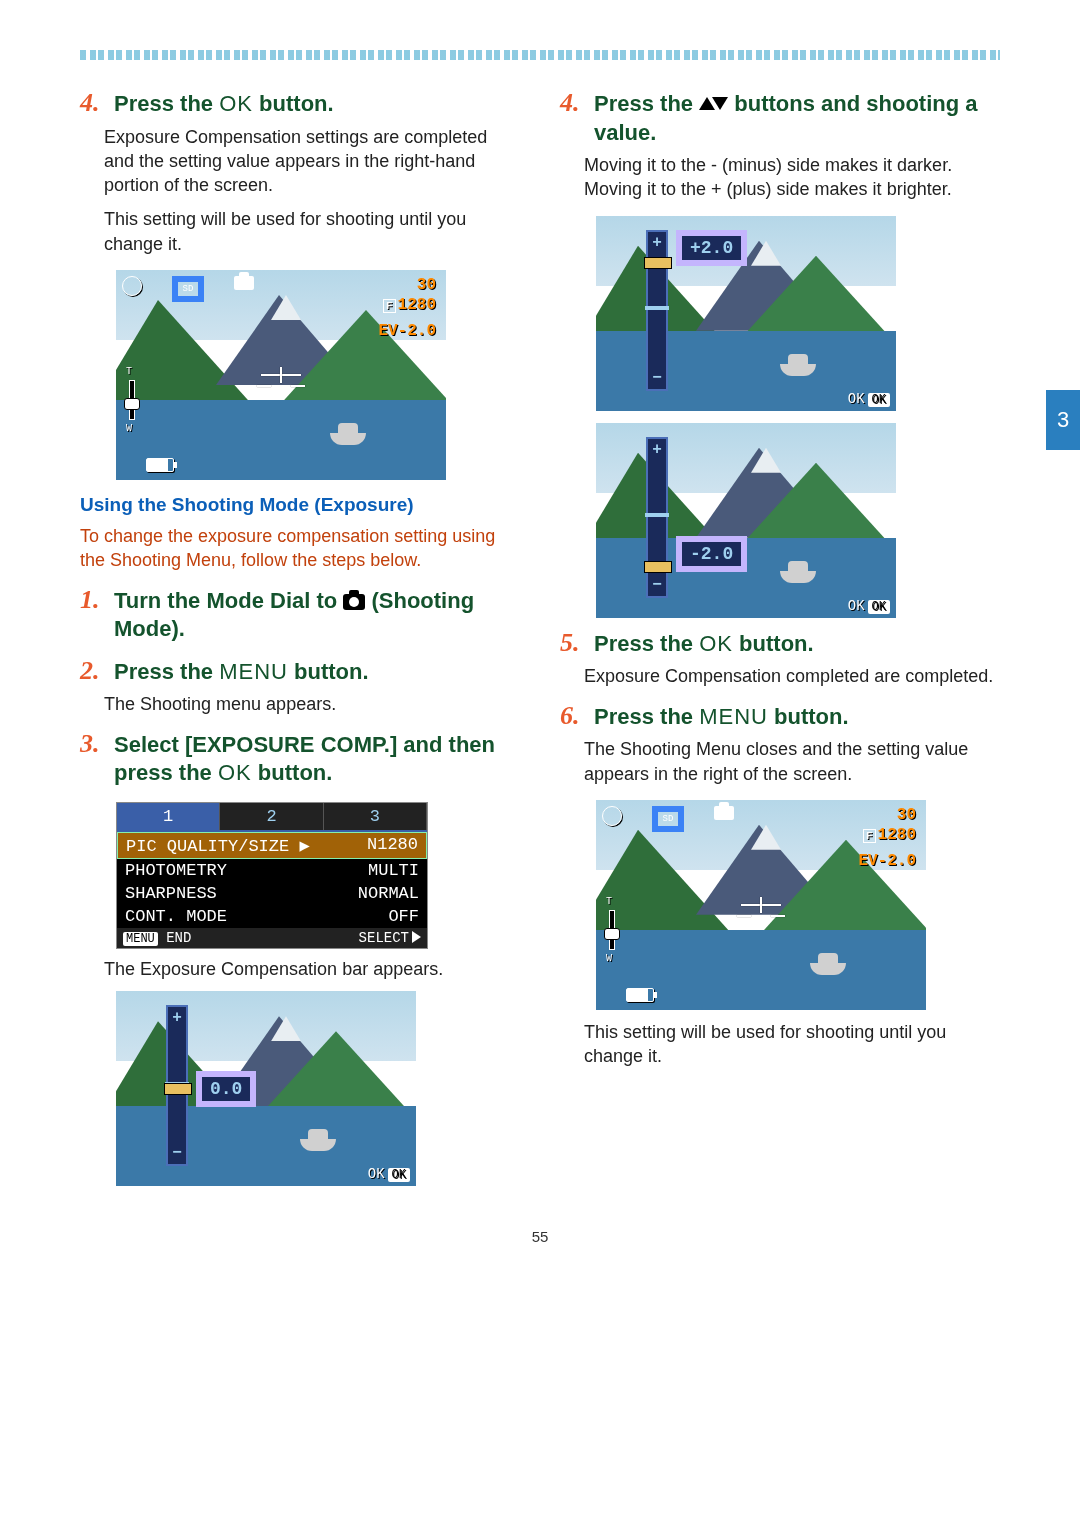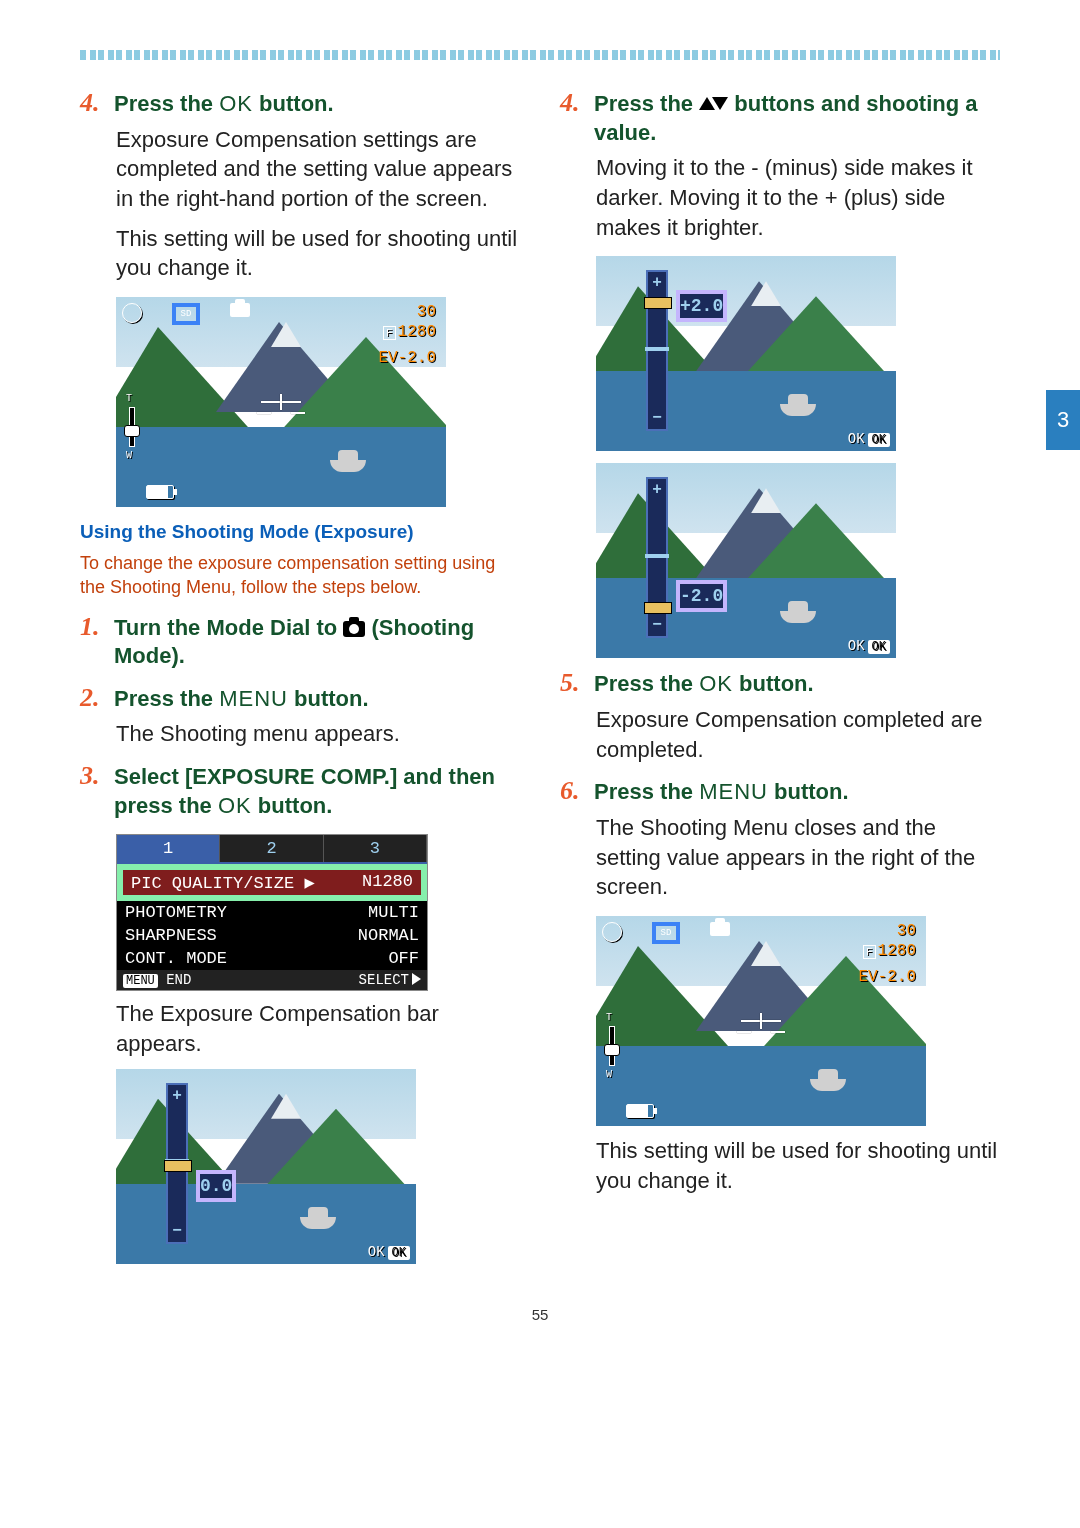--- a/index.html
+++ b/index.html
@@ -55,24 +55,24 @@
     font-weight: bold;
     font-size: 22px;
     color: #14532d;
     line-height: 1.3;
   }
   .step-title .thin {
     font-weight: normal;
     letter-spacing: 1px;
   }
   .step-body {
-    font-size: 22px;
+    font-size: 18px;
     line-height: 1.35;
     color: #222;
-    margin-left: 36px;
+    margin-left: 24px;
   }
   .step-body p { margin: 0 0 10px 0; }
   .subhead {
     color: #0b5fb8;
     font-weight: bold;
     font-size: 19px;
     margin: 14px 0 8px 0;
   }
   .subtext {
     font-size: 18px;
@@ -184,21 +184,21 @@
   }
   .boat::before {
     content:""; position: absolute; top:-10px; left:8px; width:20px; height:10px;
     background:#d0d0d0; border-radius:4px 4px 0 0;
   }
   .overlay-text {
     position: absolute;
     color: #ff8a00;
     font-size: 16px;
     text-shadow: 1px 1px 0 #000;
-    font-weight: normal;
+    font-weight: bold;
   }
   .overlay-white {
     position: absolute;
     color: #fff;
     font-size: 14px;
     text-shadow: 1px 1px 0 #000;
   }
   .crosshair {
     position: absolute;
     left: 50%; top: 50%;
@@ -232,21 +232,21 @@
     position: absolute; left: 30px; bottom: 8px;
     width: 26px; height: 12px; border:1px solid #fff; border-radius:2px;
     box-shadow: 1px 1px #000;
   }
   .battery::after {content:""; position:absolute; right:-4px; top:3px; width:3px; height:6px; background:#fff;}
   .battery span {display:block; height:100%; width:80%; background:#fff;}
   .topicons {
     position:absolute; top:6px; left:6px; display:flex; gap:30px;
   }
   .ticon { width:18px; height:18px; border:1px solid #fff; border-radius:50%; box-shadow:1px 1px #000; position:relative;}
-  .tsd { width:20px; height:14px; border:4px solid #3b82f6; font-size:9px; color:#fff; text-align:center; line-height:14px;}
+  .tsd { width:20px; height:14px; border:6px solid #3b82f6; font-size:9px; color:#fff; text-align:center; line-height:14px;}
   .tcam { width:20px; height:14px; background:#fff; border-radius:2px; position:relative;}
   .tcam::before{content:""; position:absolute; top:-4px; left:5px; width:10px; height:4px; background:#fff; border-radius:2px 2px 0 0;}
   
   .ev-slider-rail {
     position: absolute;
     left: 50px;
     top: 14px;
     bottom: 20px;
     width: 18px;
     background: #1a2a5a;
@@ -258,41 +258,41 @@
   .ev-slider-rail .minus {
     position:absolute; bottom:2px; left:0; right:0; text-align:center; color:#9fd0ef; font-size:16px; font-weight:bold;
   }
   .ev-slider-rail .center-tick {
     position:absolute; top:50%; left:-3px; right:-3px; height:4px; margin-top:-4px; background:#9fd0ef;
   }
   .ev-slider-rail .ev-knob {
     position:absolute; left:-4px; width:26px; height:10px; background:#e8c060; border:1px solid #000;
   }
   .ev-box {
-    position:absolute; padding:2px 0; background:#1a2a5a; border:4px solid #c4b5fd; color:#9fd0ef;
-    font-size:18px; font-weight:bold;margin-top:20px;
+    position:absolute; padding:2px 8px; background:#1a2a5a; border:6px solid #c4b5fd; color:#9fd0ef;
+    font-size:18px; font-weight:bold;
   }
   .ok-badge {
     position: absolute; right: 6px; bottom: 4px; color:#fff; font-size:14px;
     text-shadow: 1px 1px #000;
   }
   .ok-badge .box { display:inline-block; background:#fff; color:#000; padding:0 4px; border-radius:2px; font-size:12px; margin-left:3px;}
   
   .menu-lcd {
     width: 310px; margin: 6px 0 12px 36px;
     background:#000; color:#fff; font-family:"Courier New",monospace;
     font-size:17px; border:1px solid #888;
   }
   .menu-tabs { display:flex; border-bottom:2px solid #3a5fa8; }
   .menu-tab {
     flex:1; text-align:center; padding:4px 0; background:#222; border-right:1px solid #555; color:#9fd0ef;
   }
   .menu-tab.active { background:#3a5fa8; color:#fff; }
   .menu-row { display:flex; justify-content:space-between; padding:2px 8px; }
-  .menu-row.hl { background:#7f1d1d; border:6px solid #86efac; }
+  .menu-row.hl { background:#a16207; border:1px solid #86efac; }
   .menu-row .arrw { color:#fff; }
   .menu-row.dim { color:#c0c0c0; border-top:1px solid #c03030;}
   .menu-foot { display:flex; justify-content:space-between; padding:2px 6px; font-size:14px; background:#222;}
   .menu-foot .rarr { display:inline-block; width:0; height:0; border-top:6px solid transparent; border-bottom:6px solid transparent; border-left:9px solid #fff; vertical-align:-1px; margin-left:3px;}
   .sm-inline { white-space: nowrap; }
 </style>
 </head>
 <body>
 
 <div class="page">

